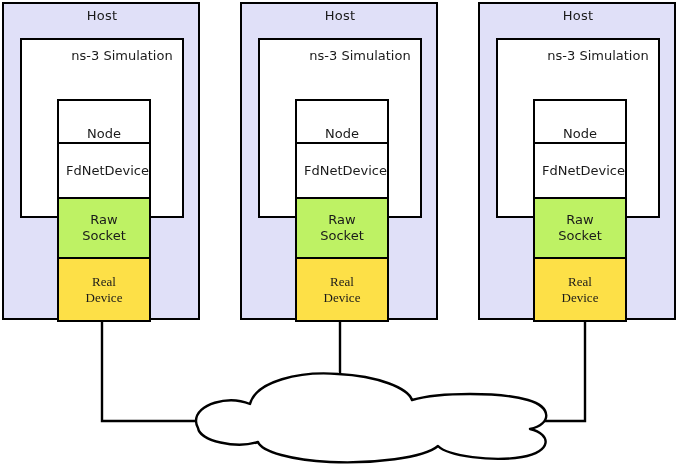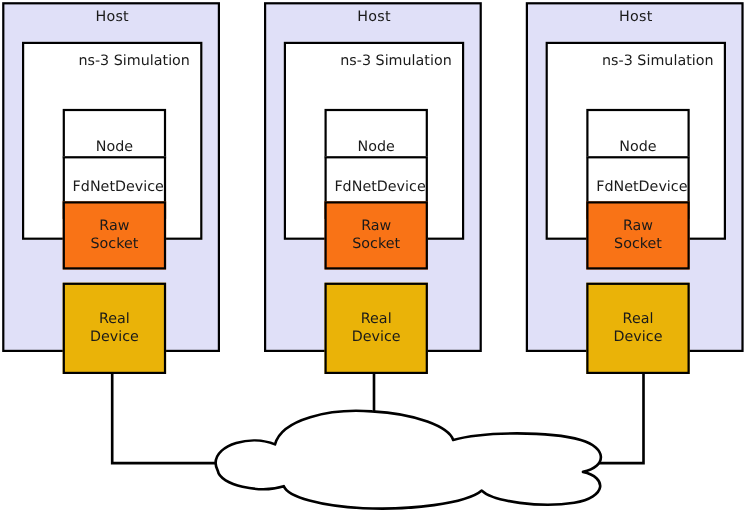--- a/index.html
+++ b/index.html
@@ -94,28 +94,29 @@
     background: #ffffff;
     align-items: flex-end;
   }
   .cell-fdnet {
     top: 43px;
     height: 57px;
     background: #ffffff;
     justify-content: flex-end;
   }
   .cell-rawsocket {
-    top: 84px;
+    top: 98px;
     height: 62px;
-    background: #f97316;
+    background: #bef264;
   }
   .cell-realdevice {
     top: 158px;
-    height: 83px;
-    background: #eab308;
+    height: 65px;
+    background: #fde047;
+    font-family: Liberation Serif, serif;
   }
   .cell-text {
     display: block;
     white-space: pre-line;
   }
   #links-layer, #cloud-layer {
     position: absolute;
     left: 0;
     top: 0;
     width: 681px;

